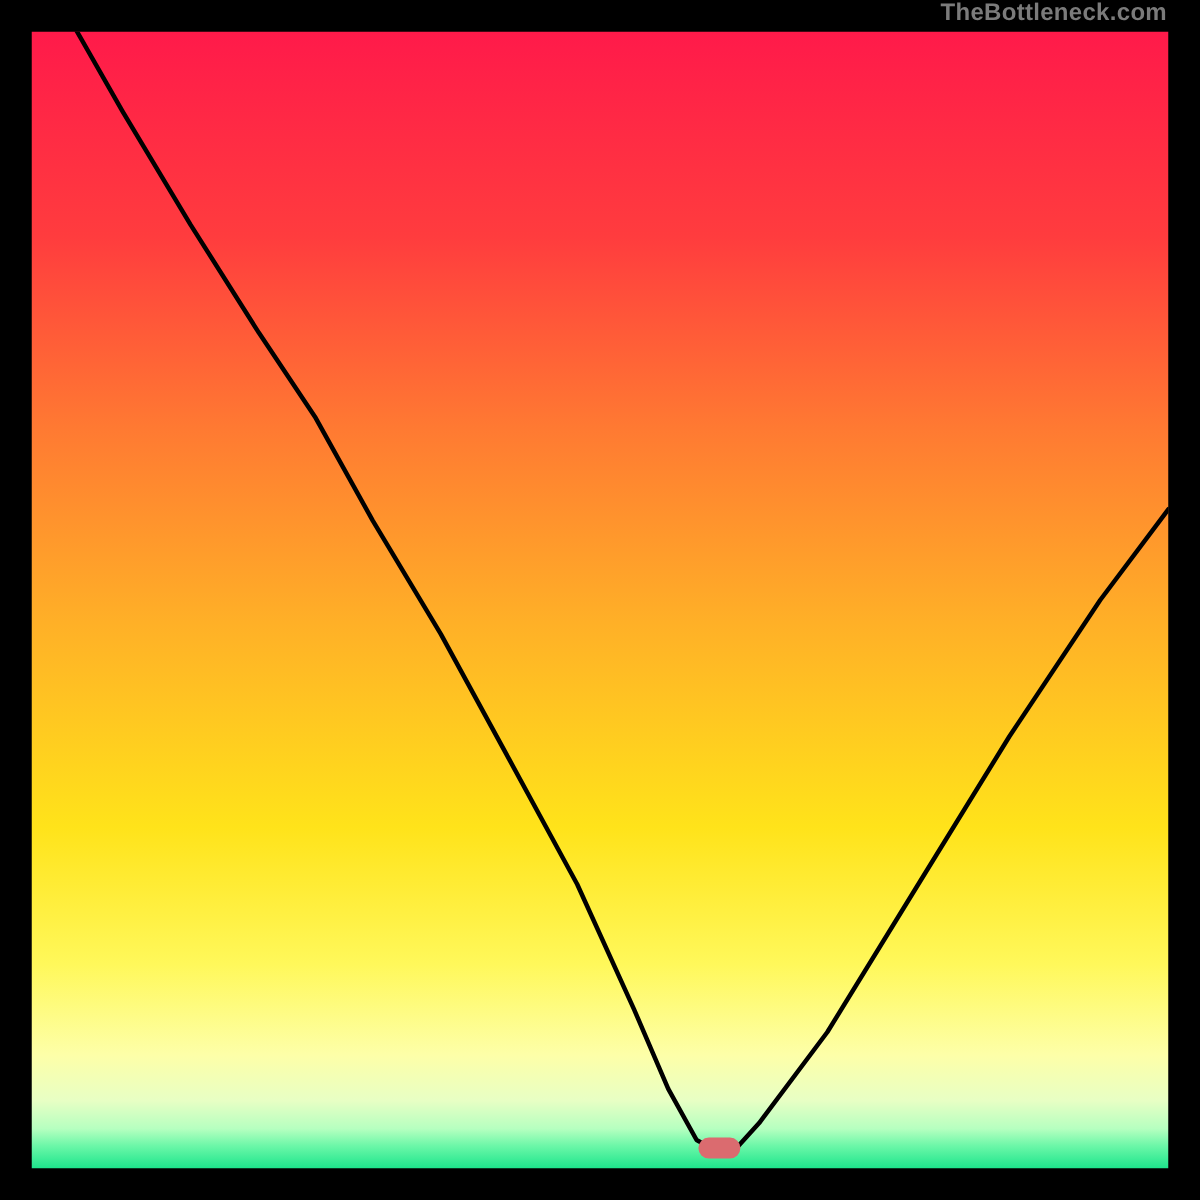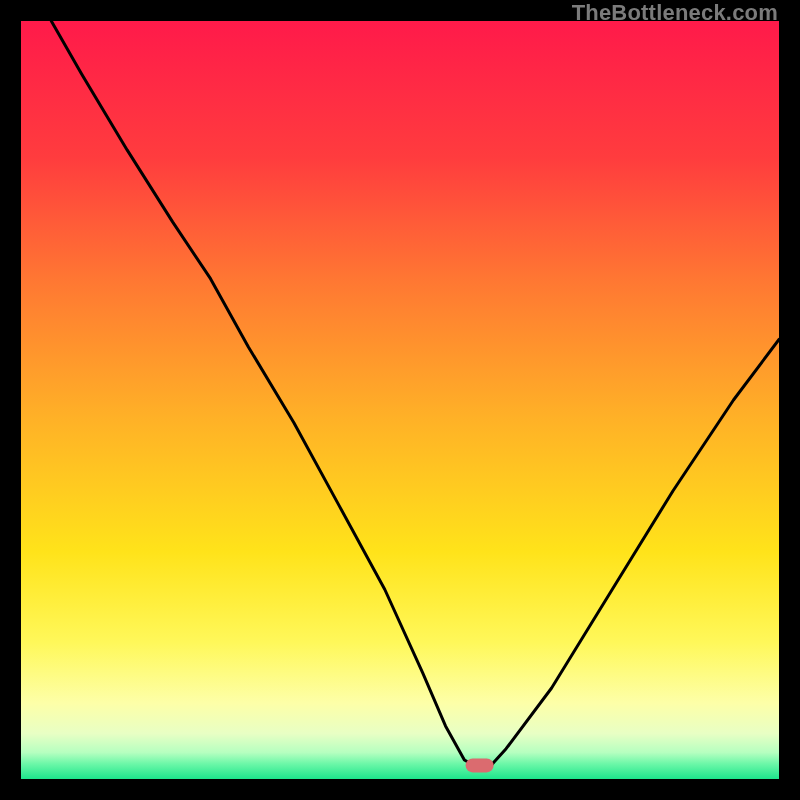--- a/index.html
+++ b/index.html
@@ -15,21 +15,21 @@
     left: 21px;
     top: 21px;
     width: 758px;
     height: 758px;
   }
   .watermark {
     position: absolute;
     top: 0px;
     right: 22px;
     font-family: Arial, Helvetica, sans-serif;
-    font-size: 22px;
+    font-size: 16px;
     font-weight: 600;
     color: #7b7b7b;
     letter-spacing: 0.2px;
   }
   svg { display: block; }
 </style>
 </head>
 <body>
 
 <div class="watermark">TheBottleneck.com</div>

